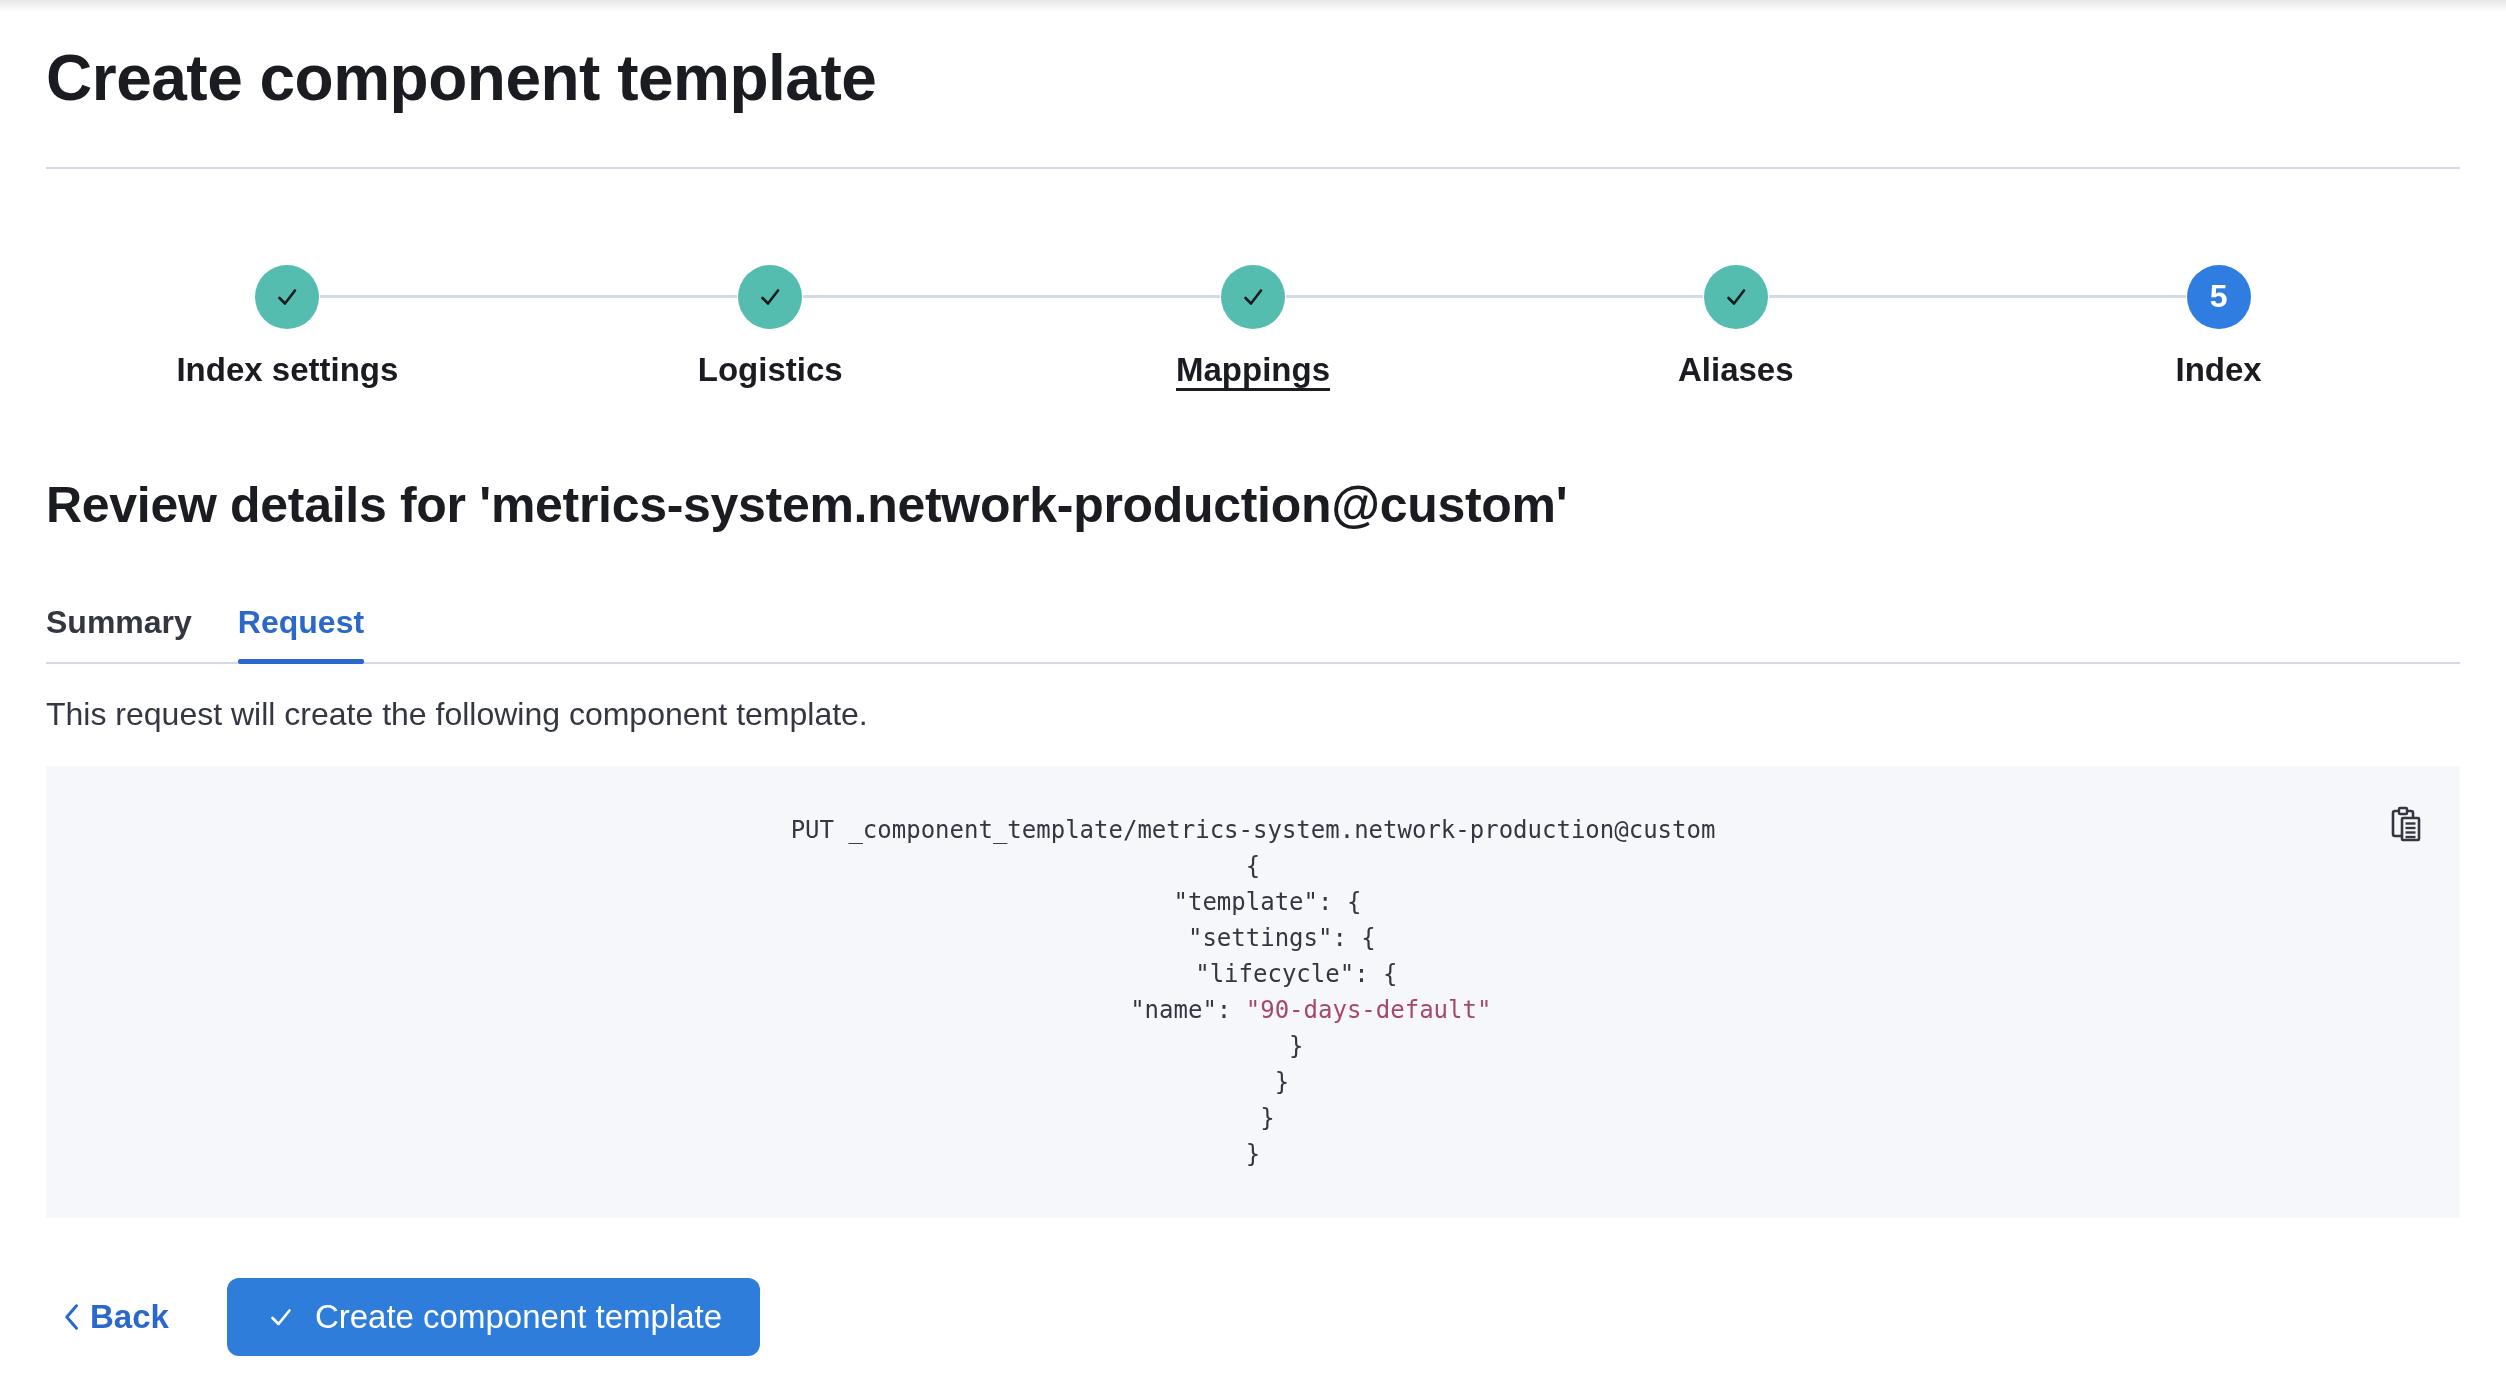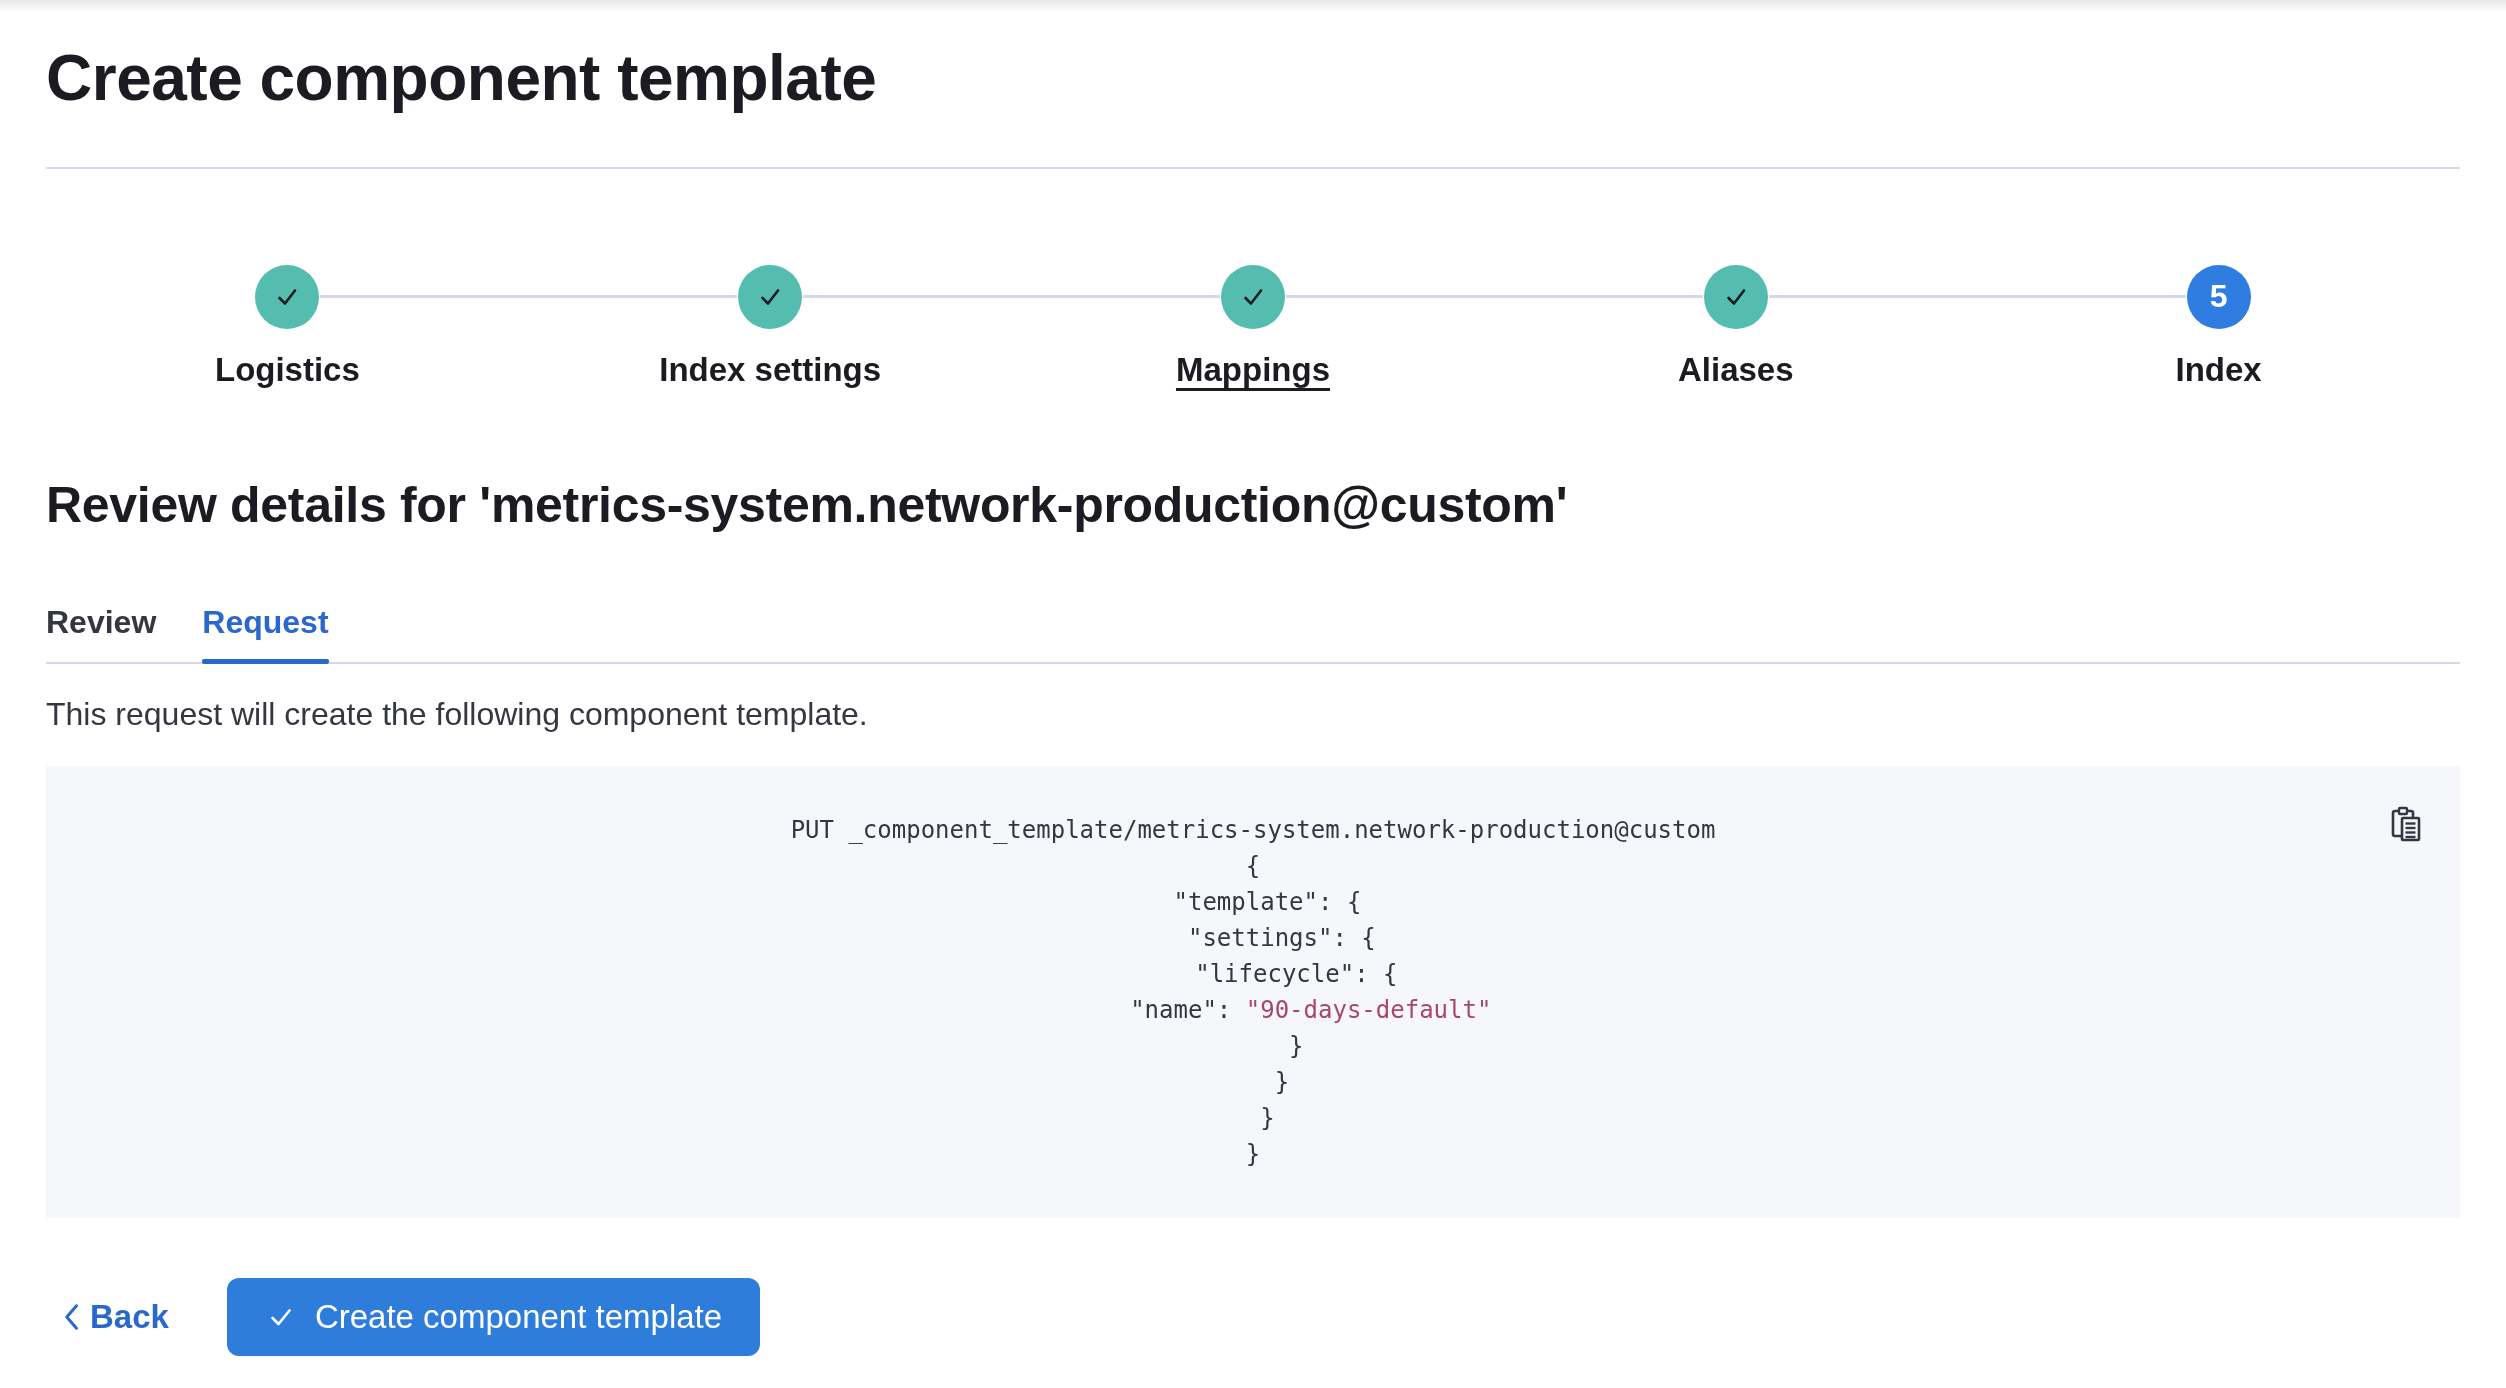--- a/index.html
+++ b/index.html
@@ -153,29 +153,29 @@
   <h1 class="page-title">Create component template</h1>
   <hr class="title-rule">
 
   <div class="steps">
       <div class="step">
         <div class="step-circle complete">
           <svg width="32" height="32" viewBox="0 0 32 32" fill="none">
             <path d="M8.5 17 L14 22.5 L24 9.5" stroke="#1A1C21" stroke-width="2.6" stroke-linecap="round" stroke-linejoin="round"></path>
           </svg>
         </div>
+        <div class="step-label">Index settings</div>
+      </div>
+      <div class="step">
+        <div class="step-circle complete">
+          <svg width="32" height="32" viewBox="0 0 32 32" fill="none">
+            <path d="M8.5 17 L14 22.5 L24 9.5" stroke="#1A1C21" stroke-width="2.6" stroke-linecap="round" stroke-linejoin="round"></path>
+          </svg>
+        </div>
         <div class="step-label">Logistics</div>
-      </div>
-      <div class="step">
-        <div class="step-circle complete">
-          <svg width="32" height="32" viewBox="0 0 32 32" fill="none">
-            <path d="M8.5 17 L14 22.5 L24 9.5" stroke="#1A1C21" stroke-width="2.6" stroke-linecap="round" stroke-linejoin="round"></path>
-          </svg>
-        </div>
-        <div class="step-label">Index settings</div>
       </div>
       <div class="step">
         <div class="step-circle complete">
           <svg width="32" height="32" viewBox="0 0 32 32" fill="none">
             <path d="M8.5 17 L14 22.5 L24 9.5" stroke="#1A1C21" stroke-width="2.6" stroke-linecap="round" stroke-linejoin="round"></path>
           </svg>
         </div>
         <div class="step-label underlined">Mappings</div>
       </div>
       <div class="step">
@@ -188,21 +188,21 @@
       </div>
       <div class="step">
         <div class="step-circle current">5</div>
         <div class="step-label">Index</div>
       </div>
     </div>
 
   <h2 class="review-heading">Review details for 'metrics-system.network-production@custom'</h2>
 
   <div class="tabs">
-      <div class="tab">Review</div>
+      <div class="tab">Summary</div>
       <div class="tab selected">Request</div>
     </div>
 
   <p class="request-description">This request will create the following component template.</p>
 
   <div class="code-block">
     <div class="code"><div class="code-line"><span class="tok-default">PUT _component_template/metrics-system.network-production@custom</span></div><div class="code-line"><span class="tok-default">{</span></div><div class="code-line"><span class="tok-default">  "template": {</span></div><div class="code-line"><span class="tok-default">    "settings": {</span></div><div class="code-line"><span class="tok-default">      "lifecycle": {</span></div><div class="code-line"><span class="tok-default">        "name": </span><span class="tok-string">"90-days-default"</span></div><div class="code-line"><span class="tok-default">      }</span></div><div class="code-line"><span class="tok-default">    }</span></div><div class="code-line"><span class="tok-default">  }</span></div><div class="code-line"><span class="tok-default">}</span></div></div>
     <button class="copy-btn">
       <svg width="36" height="40" viewBox="0 0 36 40" fill="none">
         <rect x="5" y="7" width="20" height="25" rx="2" stroke="#343741" stroke-width="2.6"></rect>

